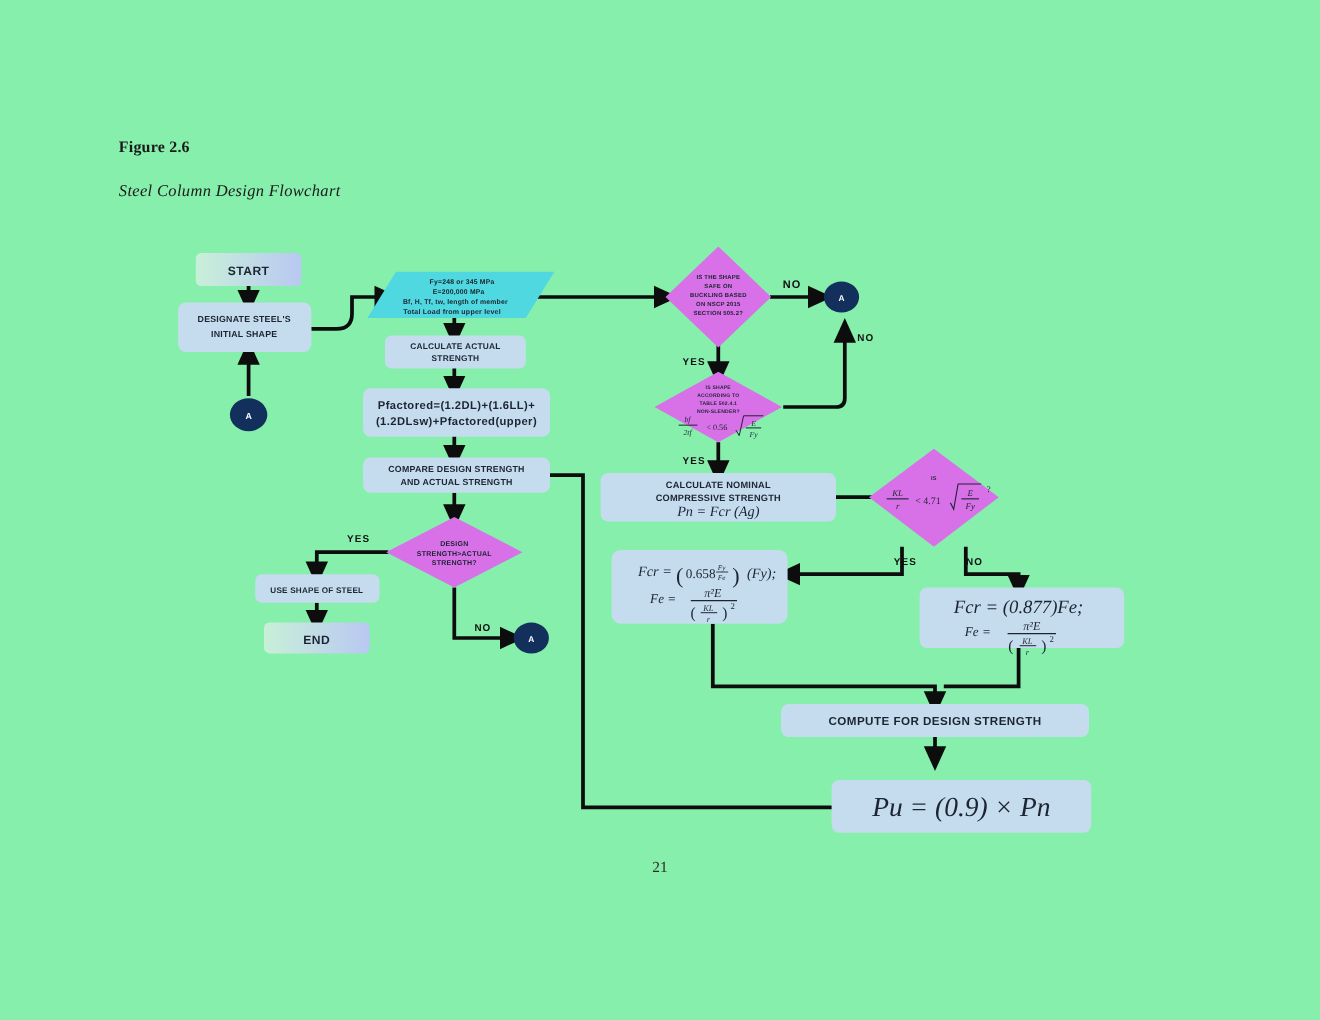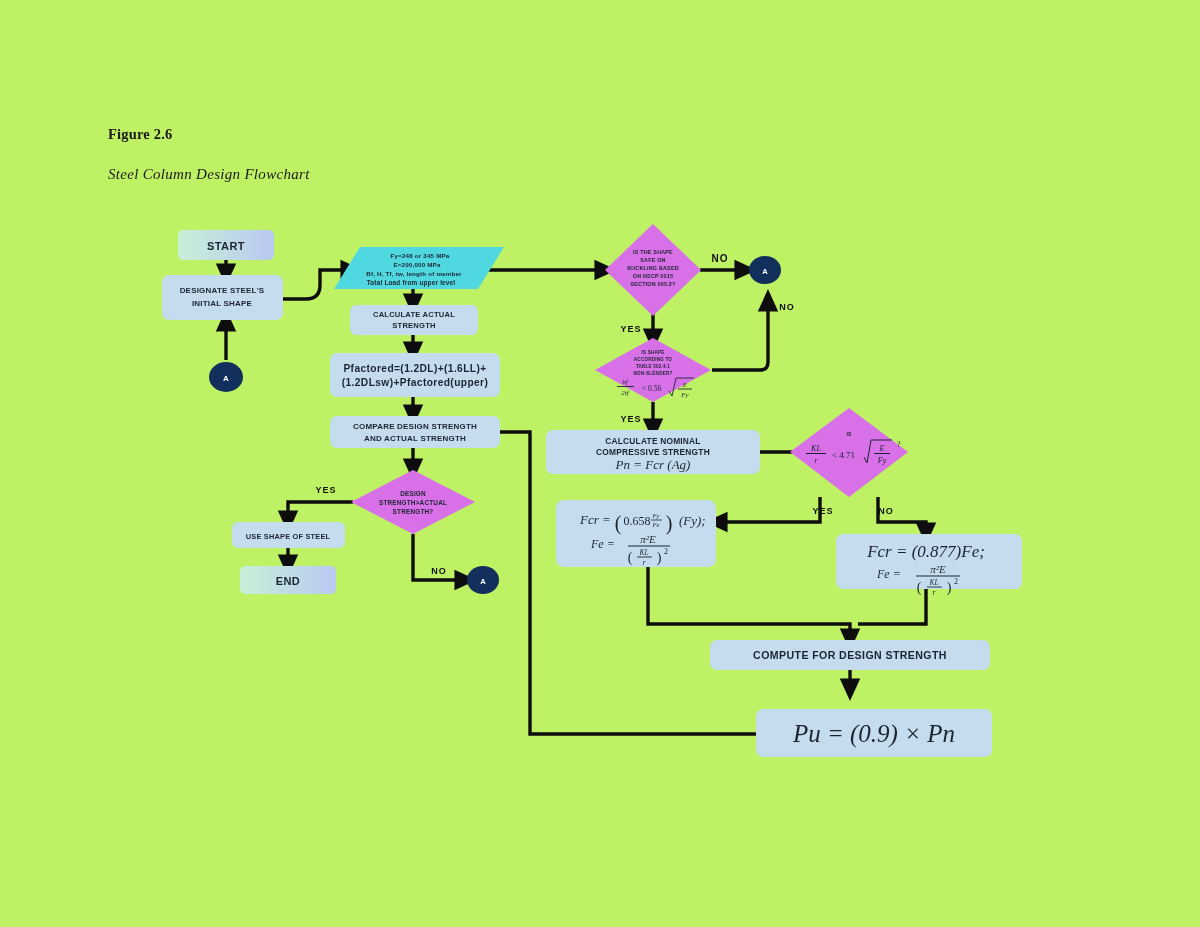--- a/index.html
+++ b/index.html
@@ -12,21 +12,21 @@
     width: 1200px;
     height: 927px;
     position: relative;
     font-family: "Liberation Serif", serif;
     color: #000000;
     overflow: hidden;
   }
   .page {
     position: absolute;
     inset: 0;
-    background: #bef264;
+    background: #86efac;
   }
   .fig-label {
     position: absolute;
     left: 108px;
     top: 126px;
     font-family: "Liberation Serif", serif;
     font-weight: bold;
     font-size: 14.5px;
     letter-spacing: 0.2px;
     color: #1a1a1a;
@@ -320,13 +320,14 @@
         <text class="edgeLabel" x="572" y="50" font-size="10" text-anchor="middle">NO</text>
         <text class="edgeLabel" x="483" y="120" font-size="9" text-anchor="middle">YES</text>
         <text class="edgeLabel" x="639" y="98" font-size="9" text-anchor="middle">NO</text>
         <text class="edgeLabel" x="483" y="210" font-size="9" text-anchor="middle">YES</text>
         <text class="edgeLabel" x="675" y="302" font-size="9" text-anchor="middle">YES</text>
         <text class="edgeLabel" x="738" y="302" font-size="9" text-anchor="middle">NO</text>
       </g>
     </svg>
   </div>
 
+  <div class="page-number">21</div>
 </div>
 
 </body></html>

